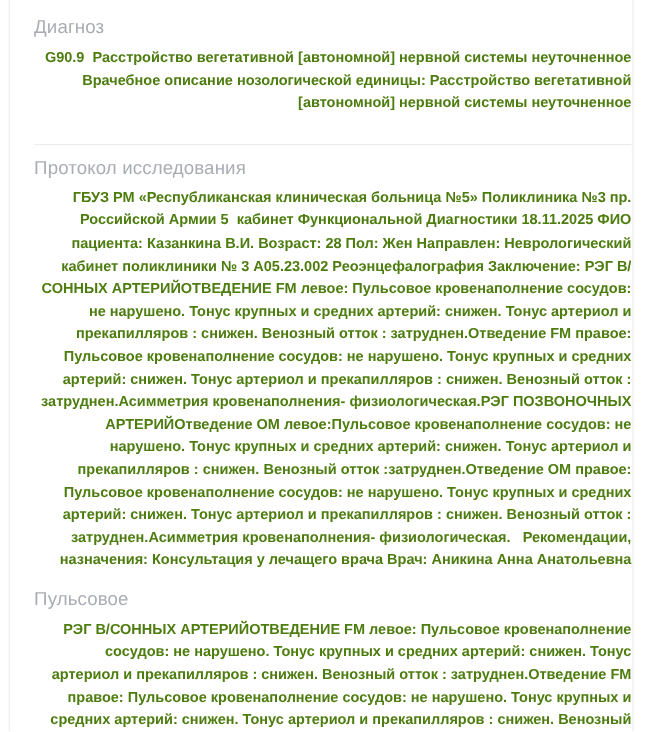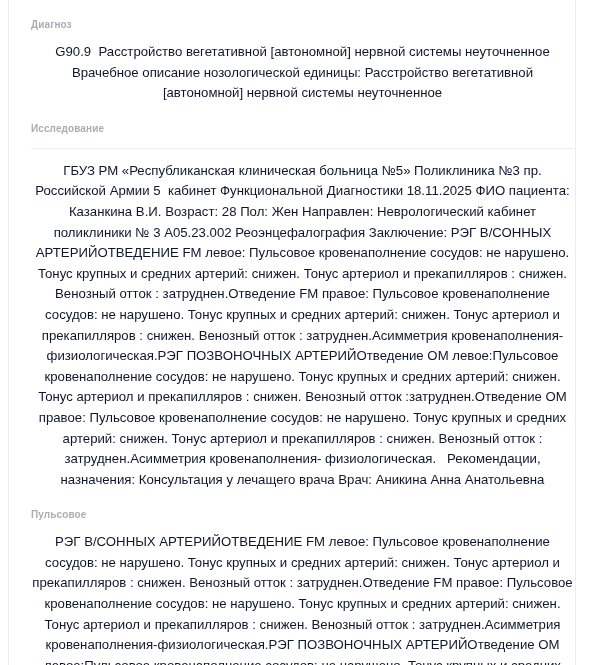--- a/index.html
+++ b/index.html
@@ -51,37 +51,37 @@
     padding: 14px 26px 0 31px;
     box-sizing: border-box;
     width: 600px;
   }
 
   .section {
     position: relative;
   }
 
   .field-label {
-    font-size: 10px;
+    font-size: 17px;
     line-height: 17px;
     color: #a9adb3;
-    font-weight: 700;
+    font-weight: 400;
     letter-spacing: 0.1px;
     margin: 0 16px 9px 0;
     padding: 0;
   }
 
   .field-value {
     font-size: 13.2px;
     line-height: 20.6px;
-    color: #0f172a;
-    font-weight: 400;
+    color: #4d7c0f;
+    font-weight: 700;
     margin: 0;
     padding: 0;
-    text-align: center;
+    text-align: right;
     white-space: pre-wrap;
     word-wrap: break-word;
   }
 
   .divider {
     height: 1px;
     background: #ececec;
     border: 0;
     margin: 11px 0 10px 0;
     width: 100%;
@@ -101,26 +101,26 @@
 
     <section class="section sec-diagnosis">
       <div class="field-label">Диагноз</div>
       <div class="field-value">G90.9  Расстройство вегетативной [автономной] нервной системы неуточненное
 Врачебное описание нозологической единицы: Расстройство вегетативной [автономной] нервной системы неуточненное</div>
     </section>
 
     <div class="gap-md"></div>
 
     <section class="section sec-study">
-      <div class="field-label">Исследование</div>
     </section>
 
     <hr class="divider">
 
     <section class="section sec-protocol">
+      <div class="field-label">Протокол исследования</div>
       <div class="field-value">ГБУЗ РМ «Республиканская клиническая больница №5» Поликлиника №3 пр. Российской Армии 5  кабинет Функциональной Диагностики 18.11.2025 ФИО пациента: Казанкина В.И. Возраст: 28 Пол: Жен Направлен: Неврологический кабинет поликлиники № 3 A05.23.002 Реоэнцефалография Заключение: РЭГ В/СОННЫХ АРТЕРИЙОТВЕДЕНИЕ FM левое: Пульсовое кровенаполнение сосудов: не нарушено. Тонус крупных и средних артерий: снижен. Тонус артериол и прекапилляров : снижен. Венозный отток : затруднен.Отведение FM правое: Пульсовое кровенаполнение сосудов: не нарушено. Тонус крупных и средних артерий: снижен. Тонус артериол и прекапилляров : снижен. Венозный отток : затруднен.Асимметрия кровенаполнения- физиологическая.РЭГ ПОЗВОНОЧНЫХ АРТЕРИЙОтведение ОМ левое:Пульсовое кровенаполнение сосудов: не нарушено. Тонус крупных и средних артерий: снижен. Тонус артериол и прекапилляров : снижен. Венозный отток :затруднен.Отведение ОМ правое: Пульсовое кровенаполнение сосудов: не нарушено. Тонус крупных и средних артерий: снижен. Тонус артериол и прекапилляров : снижен. Венозный отток : затруднен.Асимметрия кровенаполнения- физиологическая.   Рекомендации, назначения: Консультация у лечащего врача Врач: Аникина Анна Анатольевна</div>
     </section>
 
     <div class="gap-md"></div>
 
     <section class="section sec-conclusion">
       <div class="field-label">Пульсовое</div>
       <div class="field-value">РЭГ В/СОННЫХ АРТЕРИЙОТВЕДЕНИЕ FM левое: Пульсовое кровенаполнение сосудов: не нарушено. Тонус крупных и средних артерий: снижен. Тонус артериол и прекапилляров : снижен. Венозный отток : затруднен.Отведение FM правое: Пульсовое кровенаполнение сосудов: не нарушено. Тонус крупных и средних артерий: снижен. Тонус артериол и прекапилляров : снижен. Венозный отток : затруднен.Асимметрия кровенаполнения-физиологическая.РЭГ ПОЗВОНОЧНЫХ АРТЕРИЙОтведение ОМ левое:Пульсовое кровенаполнение сосудов: не нарушено. Тонус крупных и средних артерий: снижен. Тонус артериол и прекапилляров : снижен. Венозный отток :затруднен.Отведение ОМ правое: Пульсовое кровенаполнение сосудов: не нарушено. Тонус крупных и средних артерий: снижен. Тонус артериол и прекапилляров : снижен. Венозный отток : затруднен.Асимметрия кровенаполнения- физиологическая.</div>
     </section>
 

